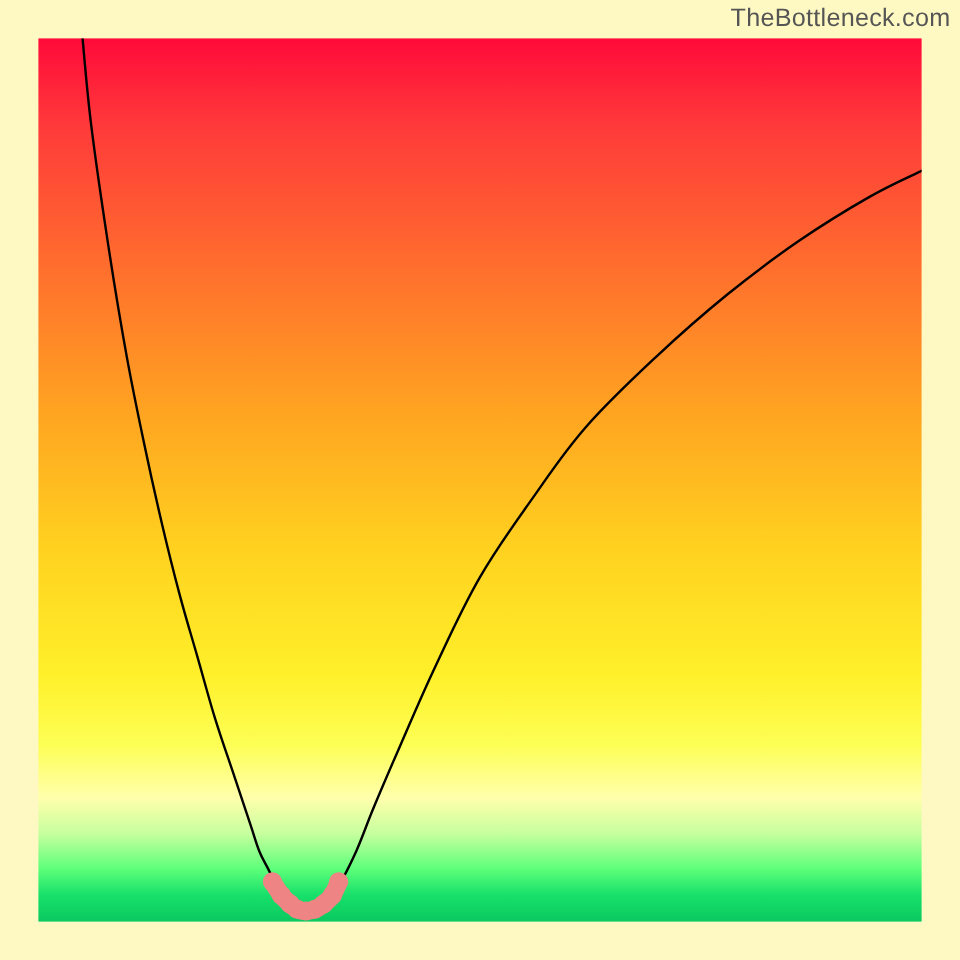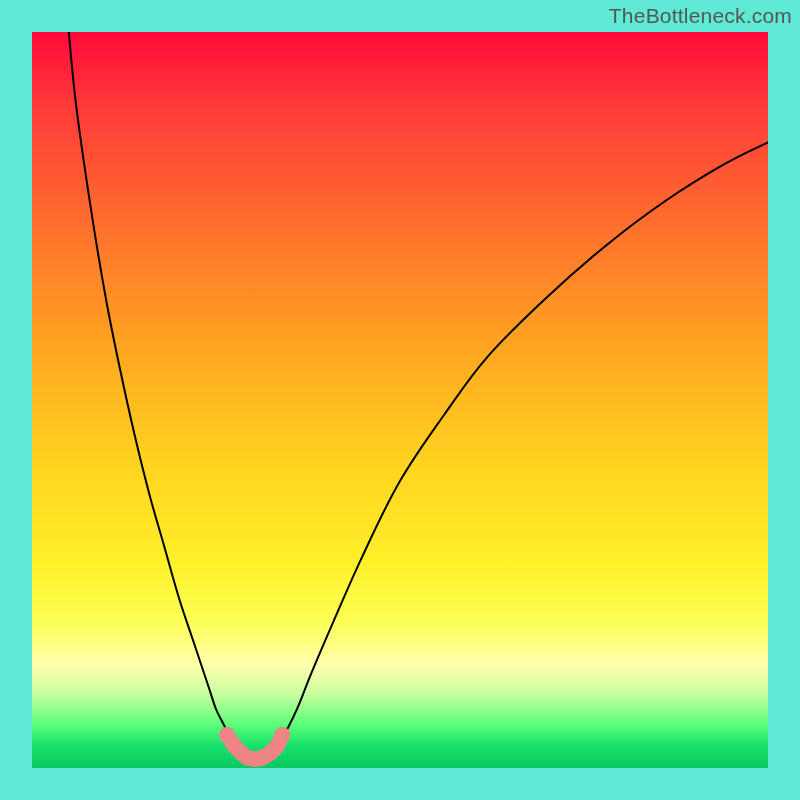--- a/index.html
+++ b/index.html
@@ -10,21 +10,21 @@
     background: #000;
     overflow: hidden;
     font-family: Arial, Helvetica, sans-serif;
   }
   .frame {
     position: absolute;
     left: 0;
     top: 0;
     width: 800px;
     height: 800px;
-    background: #5eead4;
+    background: #fef9c3;
   }
   .plot {
     position: absolute;
     left: 32px;
     top: 32px;
     width: 736px;
     height: 736px;
     background: linear-gradient(to bottom,
       #ff0a3a 0%,
       #ff3a3a 10%,

